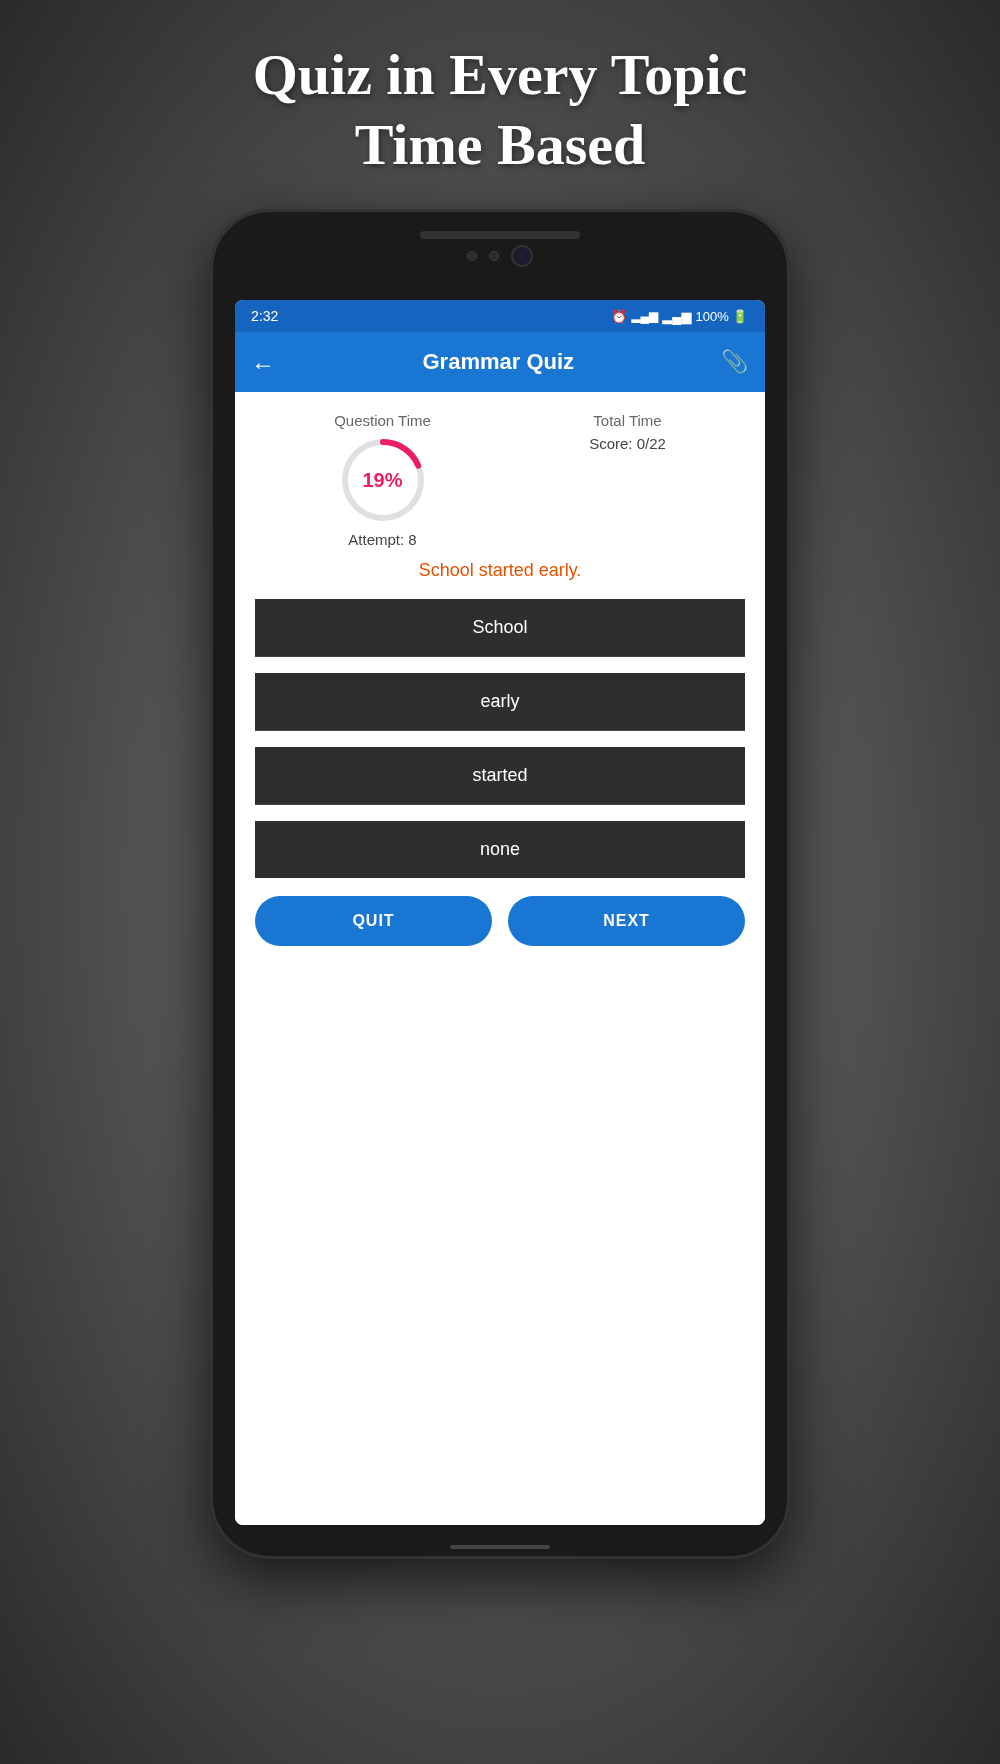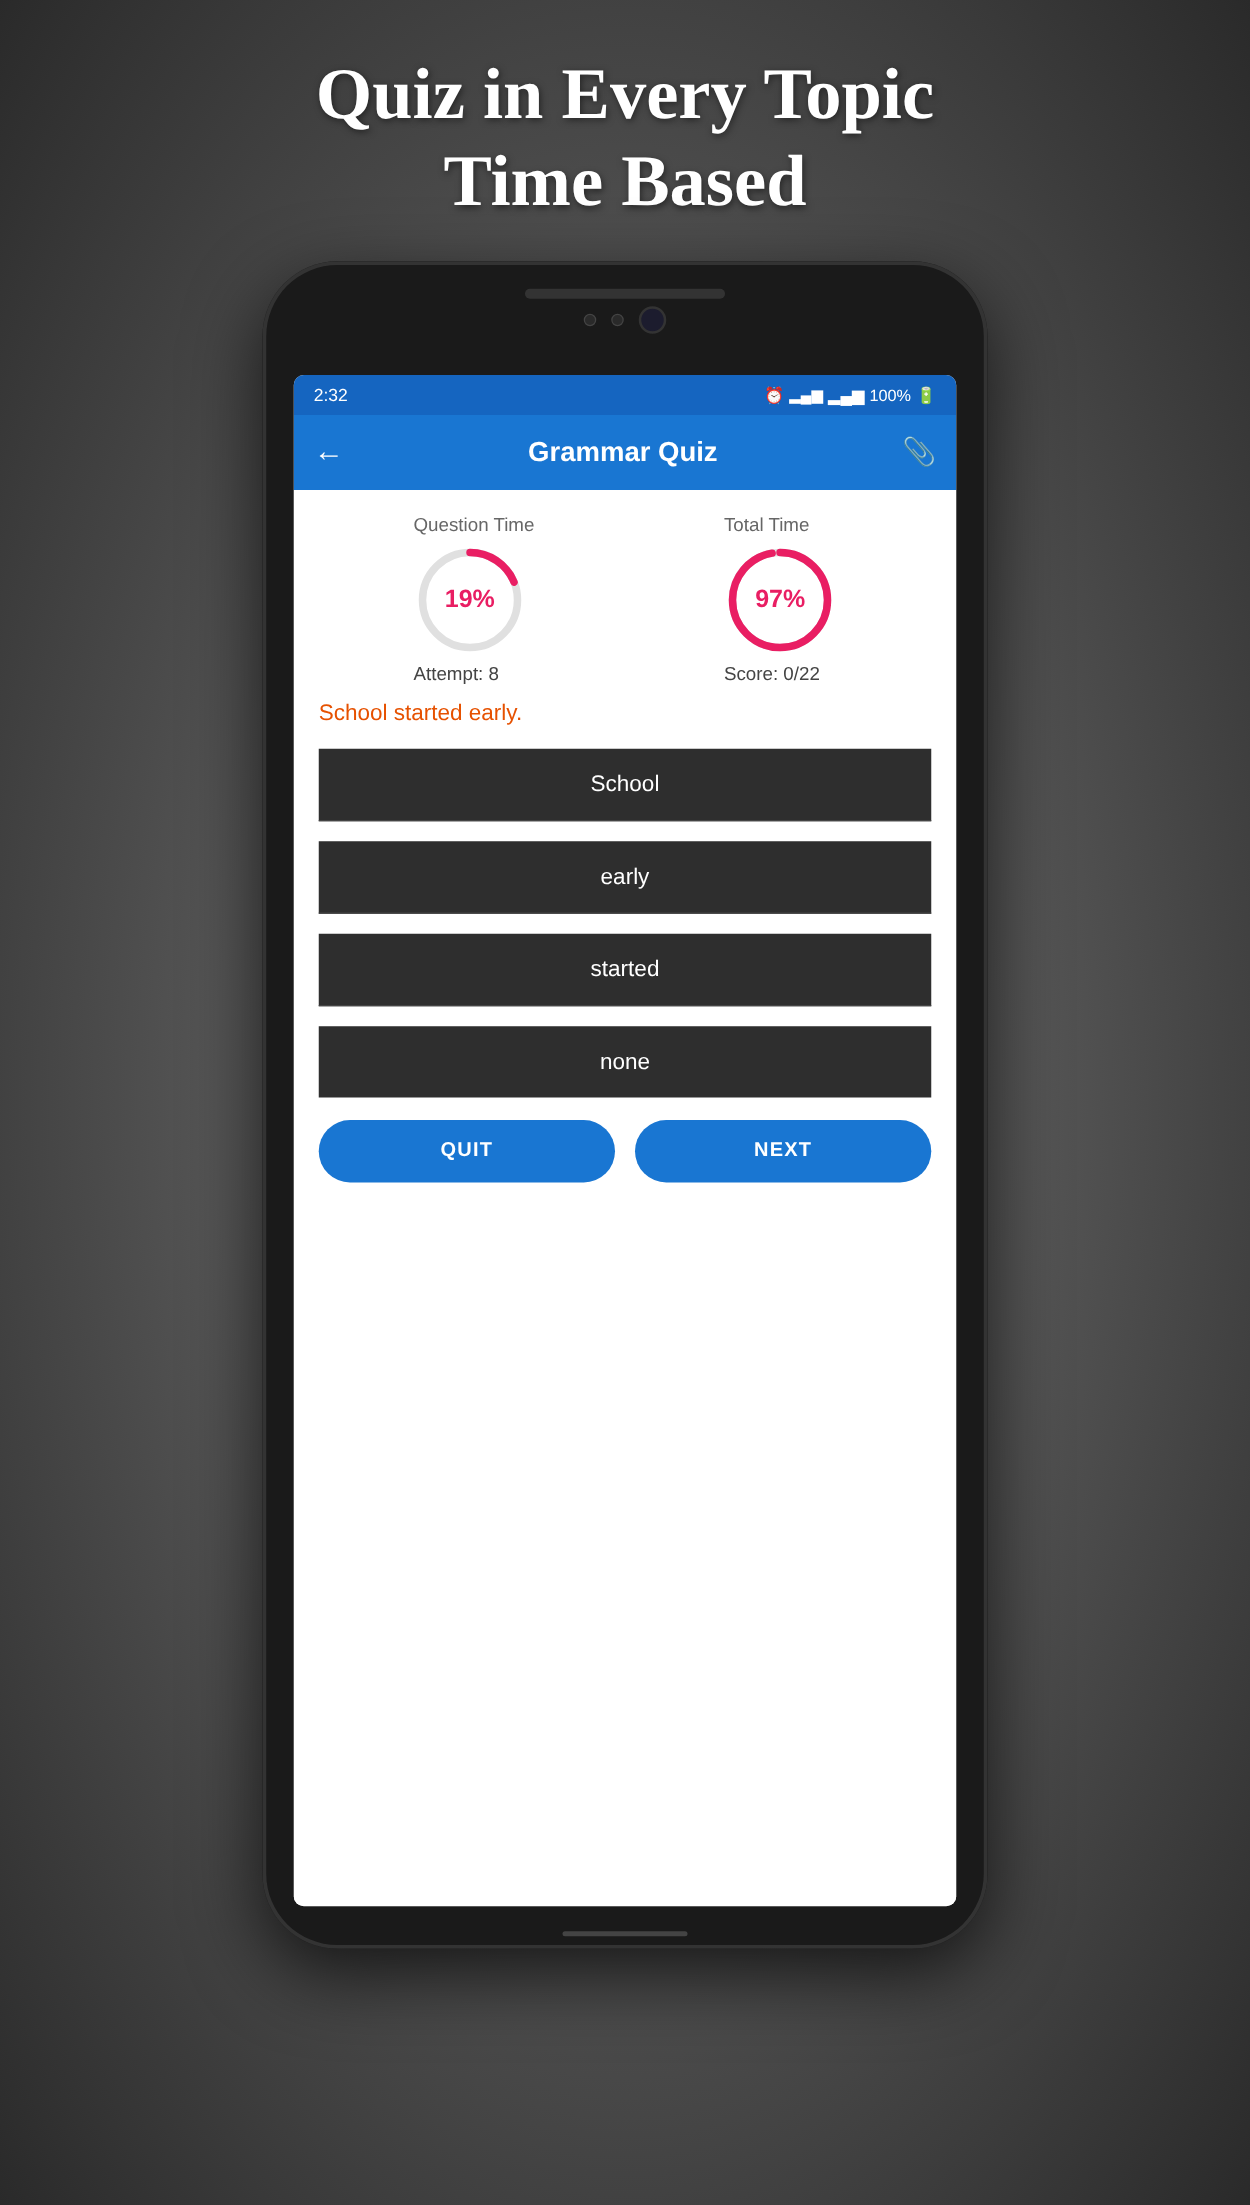--- a/index.html
+++ b/index.html
@@ -147,21 +147,21 @@
     .timers-row {
       display: flex;
       justify-content: space-around;
       align-items: flex-start;
       margin-bottom: 12px;
     }
 
     .timer-block {
       display: flex;
       flex-direction: column;
-      align-items: flex-start;
+      align-items: center;
       gap: 6px;
     }
 
     .timer-label {
       font-size: 15px;
       color: #666;
       font-family: Arial, sans-serif;
     }
 
     .circle-container {
@@ -201,20 +201,21 @@
       line-height: 1.5;
       margin-bottom: 14px;
       padding: 0 4px;
     }
 
     
     .sentence-highlight {
       color: #e65100;
       font-size: 18px;
       font-family: Arial, sans-serif;
+      text-align: center;
       margin-bottom: 18px;
       font-weight: 500;
     }
 
     
     .options-list {
       display: flex;
       flex-direction: column;
       gap: 16px;
       margin-bottom: 18px;
@@ -327,28 +328,20 @@
 
               <circle cx="45" cy="45" r="38" fill="none" stroke="#e91e63" stroke-width="6" stroke-dasharray="45 194" stroke-linecap="round"></circle>
             </svg>
             <span class="circle-text">19%</span>
           </div>
           <span class="timer-sub">Attempt: 8</span>
         </div>
 
         <div class="timer-block">
           <span class="timer-label">Total Time</span>
-          <div class="circle-container">
-            <svg width="90" height="90" viewBox="0 0 90 90">
-              <circle cx="45" cy="45" r="38" fill="none" stroke="#e0e0e0" stroke-width="6"></circle>
-
-              <circle cx="45" cy="45" r="38" fill="none" stroke="#e91e63" stroke-width="6" stroke-dasharray="232 7" stroke-linecap="round"></circle>
-            </svg>
-            <span class="circle-text">97%</span>
-          </div>
           <span class="timer-sub">Score: 0/22</span>
         </div>
 
       </div>
 
 
       <p class="sentence-highlight">School started early.</p>
 
       <div class="options-list">
         <button class="option-btn">School</button>

